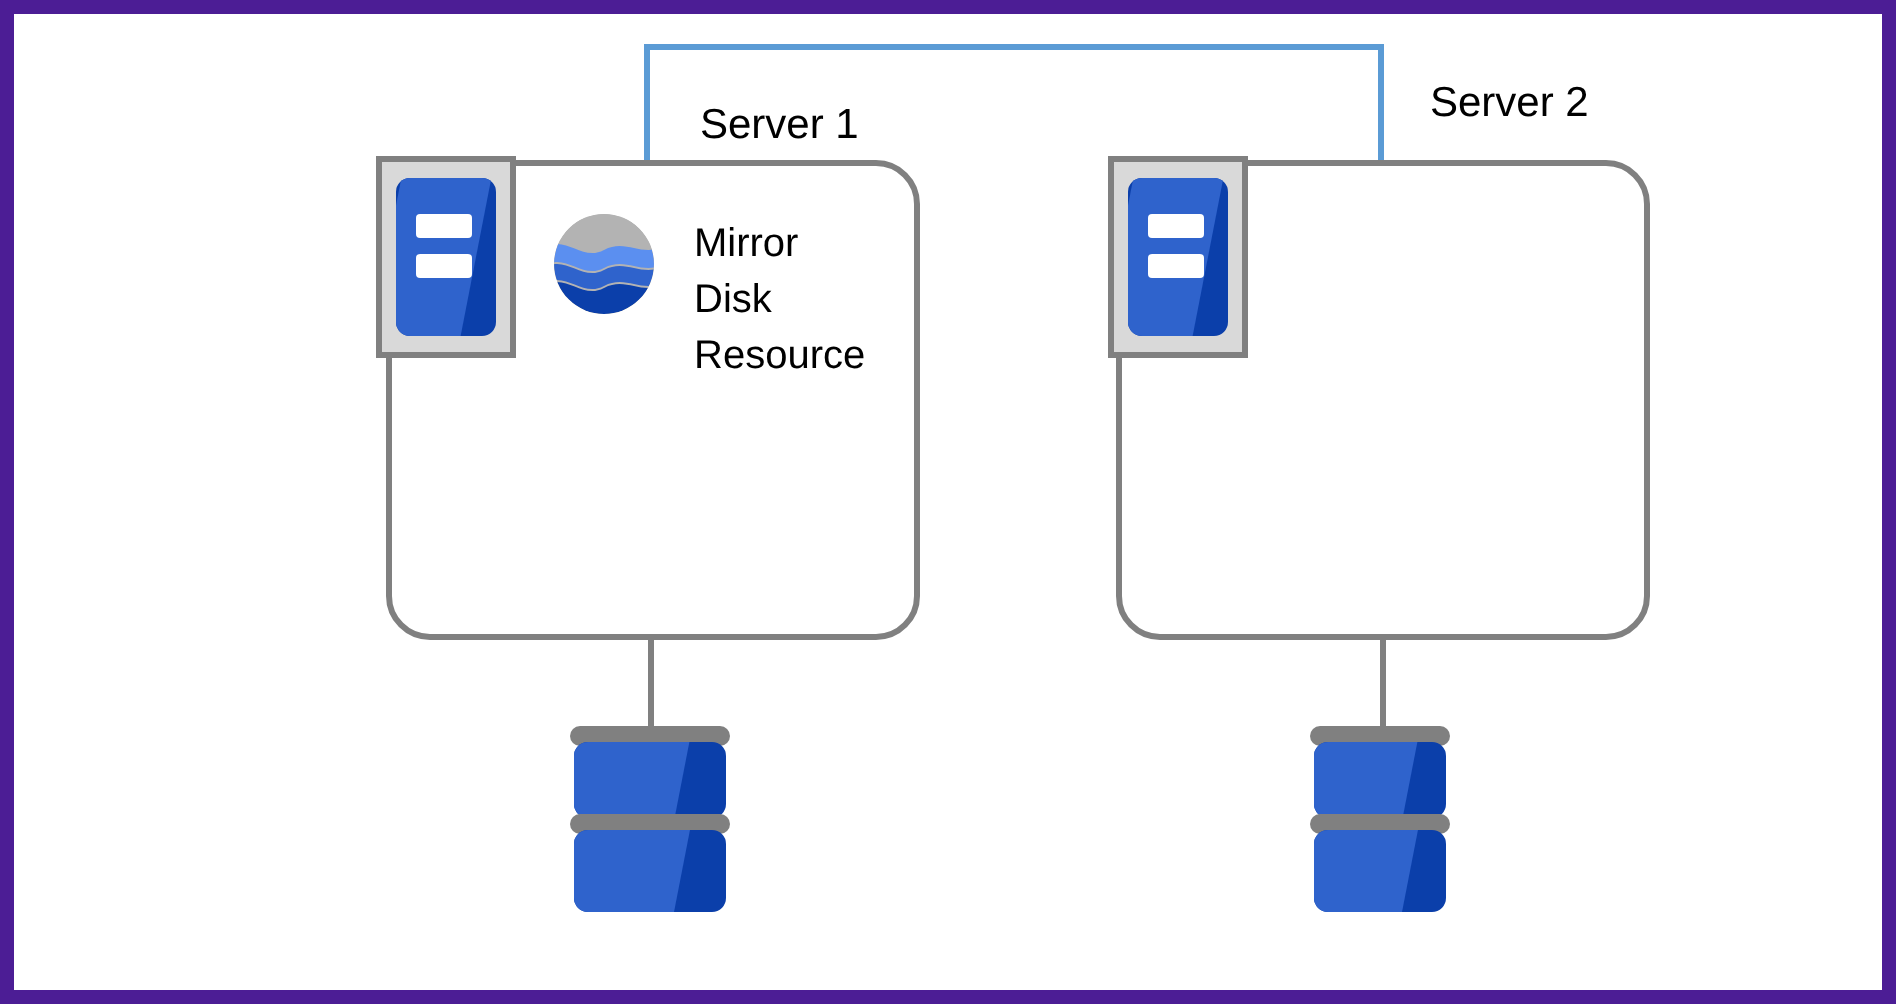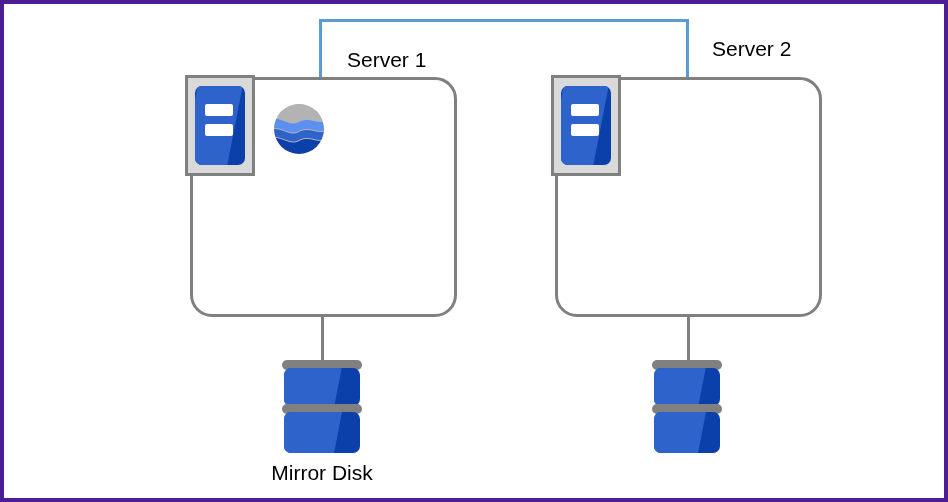--- a/index.html
+++ b/index.html
@@ -8,21 +8,21 @@
     background: #ffffff;
   }
   body {
     font-family: "Liberation Sans", sans-serif;
   }
   #canvas {
     position: relative;
     width: 948px;
     height: 502px;
     background: #ffffff;
-    border: 4px solid #4c1d95;
+    border: 7px solid #4c1d95;
     box-sizing: border-box;
     overflow: hidden;
   }
 
   
   .ic-h {
     position: absolute;
     background: #5b9bd5;
   }
   .ic-v {
@@ -185,31 +185,33 @@
       </defs>
       <g clip-path="url(#globeClip)">
         <rect x="0" y="0" width="50" height="50" fill="#b3b3b3"></rect>
         <path d="M-5,17 C6,10 14,24 25,18 C36,12 44,22 55,16 L55,25 C44,31 36,21 25,27 C14,33 6,19 -5,26 Z" fill="#5b8ff0"></path>
         <path d="M-5,27 C6,20 14,34 25,28 C36,22 44,32 55,26 L55,34 C44,40 36,30 25,36 C14,42 6,28 -5,35 Z" fill="#2f63cc"></path>
         <path d="M-5,36 C6,29 14,43 25,37 C36,31 44,41 55,35 L55,55 L-5,55 Z" fill="#0b3faa"></path>
       </g>
     </svg>
   </div>
 
+  <div class="res-text" style="left:340px; top:101px;">Mirror
+Disk
+Resource</div>
 
   <div class="stem" style="left:317px; top:311px; height:48px;"></div>
 
   <div class="disk" style="left:278px; top:356px; width:80px; height:95px;">
     <div class="disk-cap" style="top:0px;"></div>
     <div class="disk-body" style="top:8px; height:38px;"></div>
     <div class="disk-cap" style="top:44px;"></div>
     <div class="disk-body" style="top:52px; height:41px;"></div>
   </div>
 
-  <div class="disk-caption" style="left:218px; top:458px; width:200px;">Mirror Disk</div>
 
   <div class="server-label" style="left:708px; top:34px;">Server 2</div>
 
   <div class="server-box" style="left:551px; top:73px; width:267px; height:240px;"></div>
 
   <div class="srv-icon" style="left:547px; top:71px;">
     <div class="srv-icon-inner">
       <div class="srv-bar b1"></div>
       <div class="srv-bar b2"></div>
     </div>

